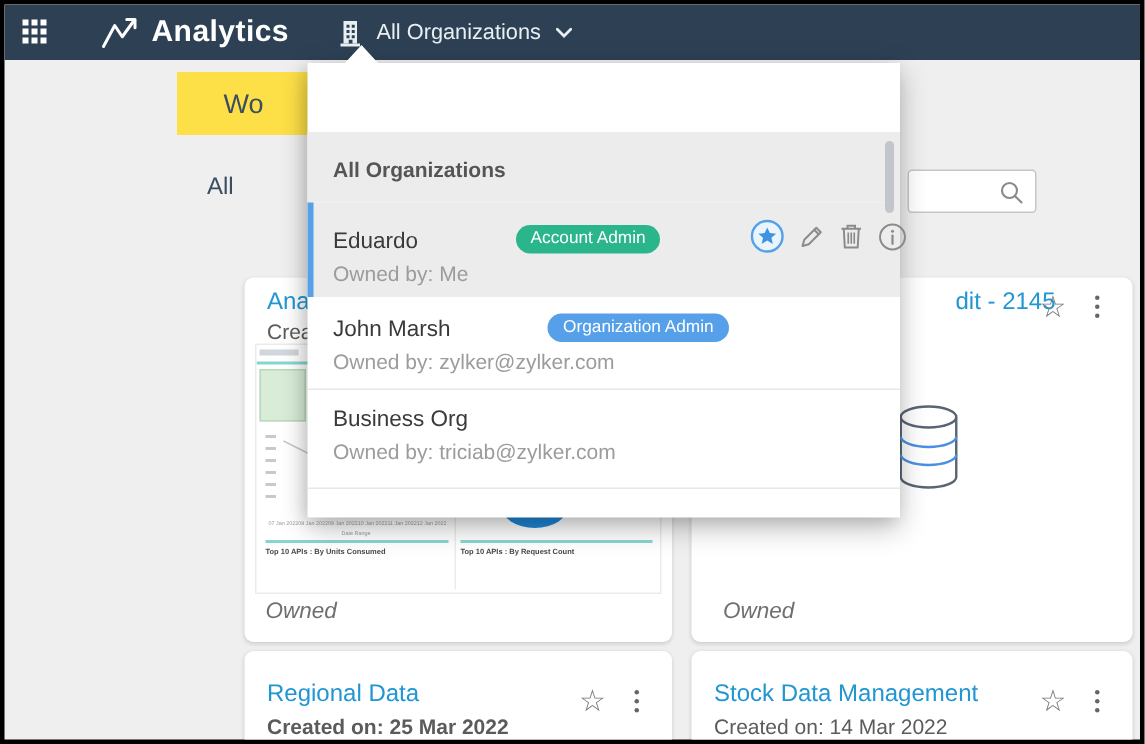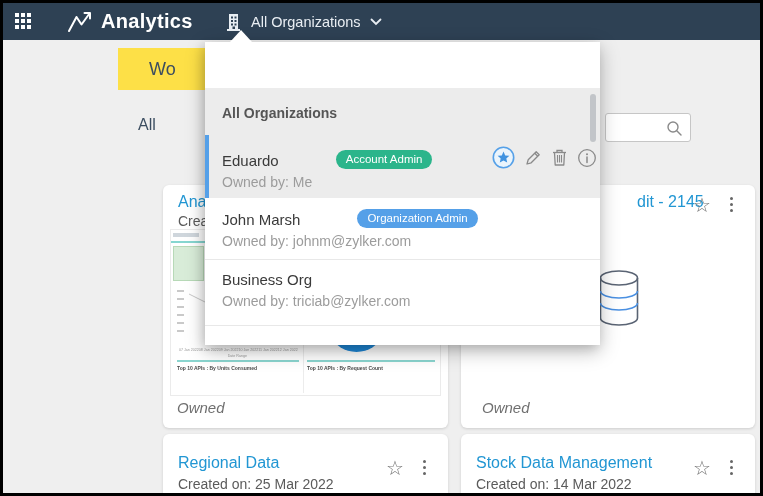--- a/index.html
+++ b/index.html
@@ -56,21 +56,21 @@
   .dd-header{position:absolute;left:0;top:0;width:100%;height:46px;border-bottom:1px solid #e6e6e6;box-sizing:border-box;}
   .dd-title{position:absolute;left:17px;top:14px;font-size:15px;font-weight:bold;color:#6b6b6b;}
   .dd-search{position:absolute;right:52px;top:14px;cursor:pointer;}
   .dd-sort{position:absolute;right:14px;top:13px;cursor:pointer;}
   .dd-section{position:absolute;left:0;top:46px;width:100%;height:47px;background:#ececec;}
   .dd-section span{display:block;padding-left:17px;line-height:50px;font-size:14px;font-weight:bold;color:#555;}
   .dd-row{position:absolute;left:0;width:100%;box-sizing:border-box;padding:11px 16px 0 17px;cursor:pointer;}
   .dd-row.selected{background:#ececec;border-left:4px solid #55a0e8;padding-left:13px;}
   .row-line1{display:flex;align-items:flex-end;gap:48px;}
   .org-name{font-size:15px;color:#3a3a3a;}
-  .badge{margin-left:9px;color:#fff;font-size:11.5px;padding:3px 10px 4px;border-radius:11px;white-space:nowrap;}
+  .badge{margin-left:17px;color:#fff;font-size:11.5px;padding:3px 10px 4px;border-radius:11px;white-space:nowrap;}
   .badge-green{background:#2bb58b;}
   .badge-blue{background:#55a0e8;}
   .row-icons{display:flex;align-items:center;gap:9px;margin-left:12px;}
   .row-icons > span{display:inline-flex;cursor:pointer;}
   .org-owner{margin-top:5px;font-size:14px;color:#9c9c9c;}
   .dd-scroll{position:absolute;right:4px;top:52px;width:6px;height:48px;border-radius:3px;background:#c2c5c9;cursor:pointer;}
 
   
   .db-icon{position:absolute;left:137px;top:84px;}
 </style>
@@ -194,21 +194,21 @@
         <path d="M2.5 22 A18.5 7 0 0 0 39.5 22" stroke="#4a90e2" stroke-width="1.6"></path>
         <path d="M2.5 34 A18.5 7 0 0 0 39.5 34" stroke="#4a90e2" stroke-width="1.6"></path>
         <path d="M2.5 49 A18.5 7 0 0 0 39.5 49" stroke="#5a6474" stroke-width="1.6"></path>
       </svg>
     </span>
     <div class="card-footer abs" style="left:21px;top:214px;">Owned</div>
   </div>
 
   <div class="card" style="left:160px;top:431px;width:285px;height:70px;">
     <div class="card-title abs" style="left:15px;top:20px;">Regional Data</div>
-    <div class="card-sub abs" style="left:15px;top:42px;">Created on: 25 Mar 2022</div>
+    <div class="card-sub abs" style="left:15px;top:42px;font-weight:bold;">Created on: 25 Mar 2022</div>
     <div class="star-glyph abs" style="right:44px;top:24px;">☆</div>
     <div class="kebab abs" style="right:20px;top:24px;">
           <i></i>
           <i></i>
           <i></i>
         </div>
   </div>
 
   <div class="card" style="left:458px;top:431px;width:294px;height:70px;">
     <div class="card-title abs" style="left:15px;top:20px;">Stock Data Management</div>
@@ -263,21 +263,21 @@
         </span>
       </div>
       <div class="org-owner">Owned by: Me</div>
     </div>
 
     <div class="dd-row" style="top:156px;height:61px;">
       <div class="row-line1">
         <span class="org-name">John Marsh</span>
         <span class="badge badge-blue">Organization Admin</span>
       </div>
-      <div class="org-owner">Owned by: johnm@zylker.com</div>
+      <div class="org-owner">Owned by: zylker@zylker.com</div>
     </div>
 
     <div class="dd-row" style="top:217px;height:66px;border-top:1px solid #e8e8e8;">
       <div class="row-line1">
         <span class="org-name">Business Org</span>
       </div>
       <div class="org-owner">Owned by: triciab@zylker.com</div>
     </div>
 
     <div class="dd-row" style="top:283px;height:20px;border-top:1px solid #e8e8e8;"></div>

